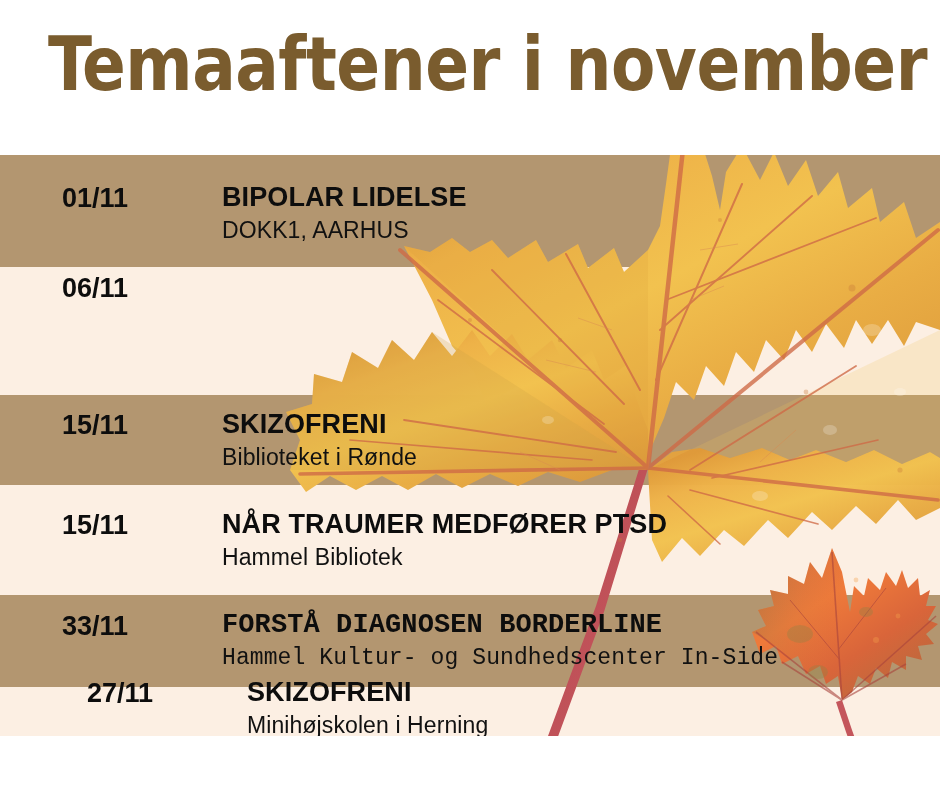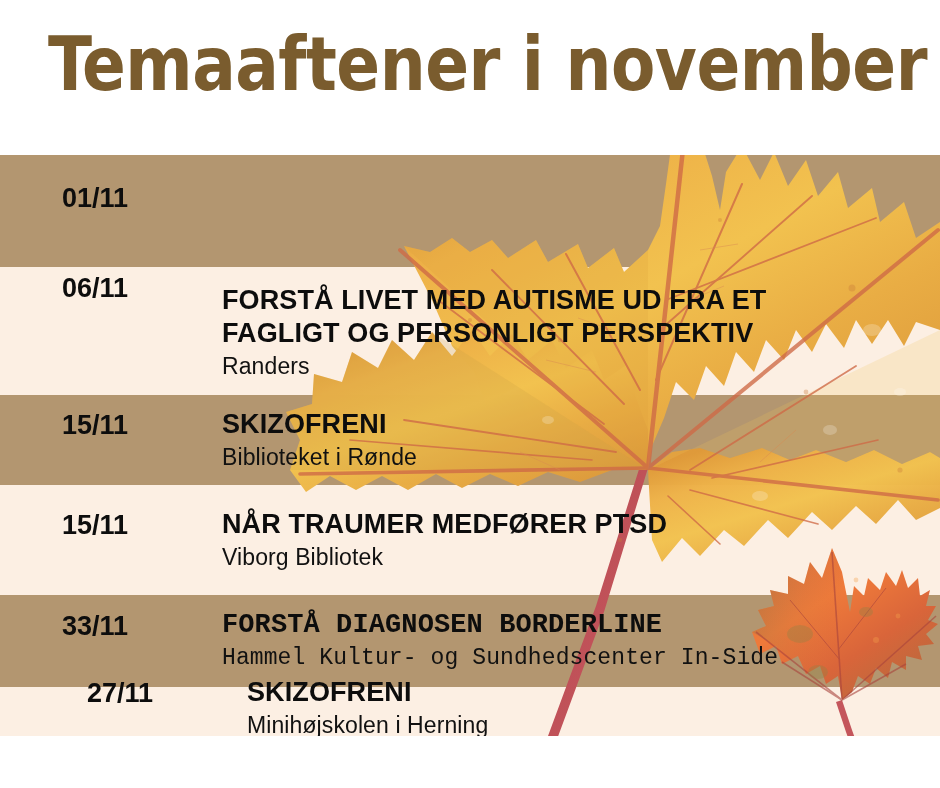--- a/index.html
+++ b/index.html
@@ -285,44 +285,43 @@
   </div>
 
   <div class="title-area">
     <div class="poster-title" style="color: rgb(122, 92, 46);">Temaaftener i november</div>
   </div>
 
   <div class="rows">
 
     <div class="row" style="top:155px;height:112px;">
       <div class="row-date" style="top:28px;">01/11</div>
+      <div class="row-body" style="top:26px;">
+        <div class="row-title">BIPOLAR LIDELSE</div>
+        <div class="row-venue">DOKK1, AARHUS</div>
+      </div>
     </div>
 
     <div class="row" style="top:267px;height:128px;">
       <div class="row-date" style="top:6px;">06/11</div>
-      <div class="row-body" style="top:17px;">
-        <div class="row-title">FORSTÅ LIVET MED AUTISME UD FRA ET
-FAGLIGT OG PERSONLIGT PERSPEKTIV</div>
-        <div class="row-venue">Randers</div>
-      </div>
     </div>
 
     <div class="row" style="top:395px;height:90px;">
       <div class="row-date" style="top:15px;">15/11</div>
       <div class="row-body" style="top:13px;">
         <div class="row-title">SKIZOFRENI</div>
         <div class="row-venue">Biblioteket i Rønde</div>
       </div>
     </div>
 
     <div class="row" style="top:485px;height:110px;">
       <div class="row-date" style="top:25px;">15/11</div>
       <div class="row-body" style="top:23px;">
         <div class="row-title">NÅR TRAUMER MEDFØRER PTSD</div>
-        <div class="row-venue">Viborg Bibliotek</div>
+        <div class="row-venue">Hammel Bibliotek</div>
       </div>
     </div>
 
     <div class="row" style="top:595px;height:92px;">
       <div class="row-date" style="top:16px;">33/11</div>
       <div class="row-body" style="top:14px;font-family:Liberation Mono, monospace;">
         <div class="row-title">FORSTÅ DIAGNOSEN BORDERLINE</div>
         <div class="row-venue">Hammel Kultur- og Sundhedscenter In-Side</div>
       </div>
     </div>

